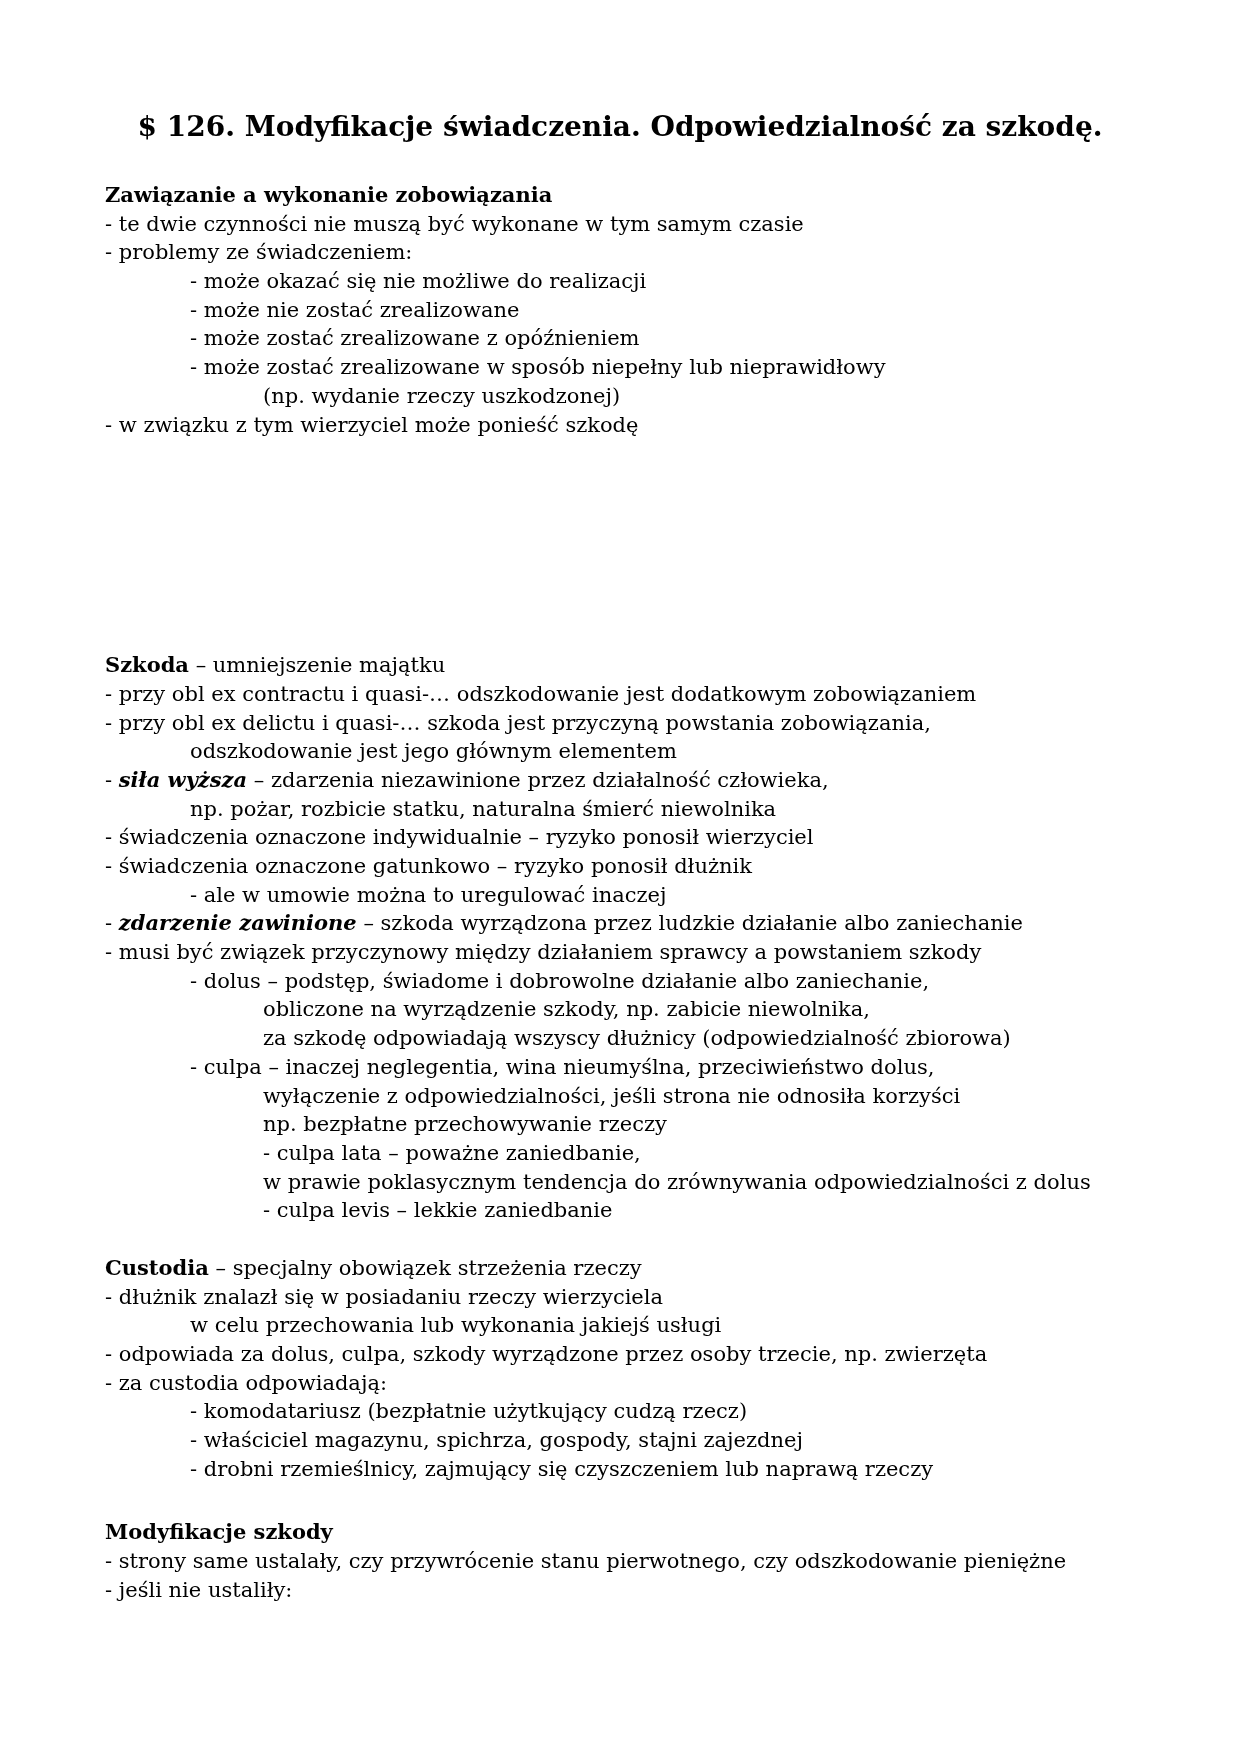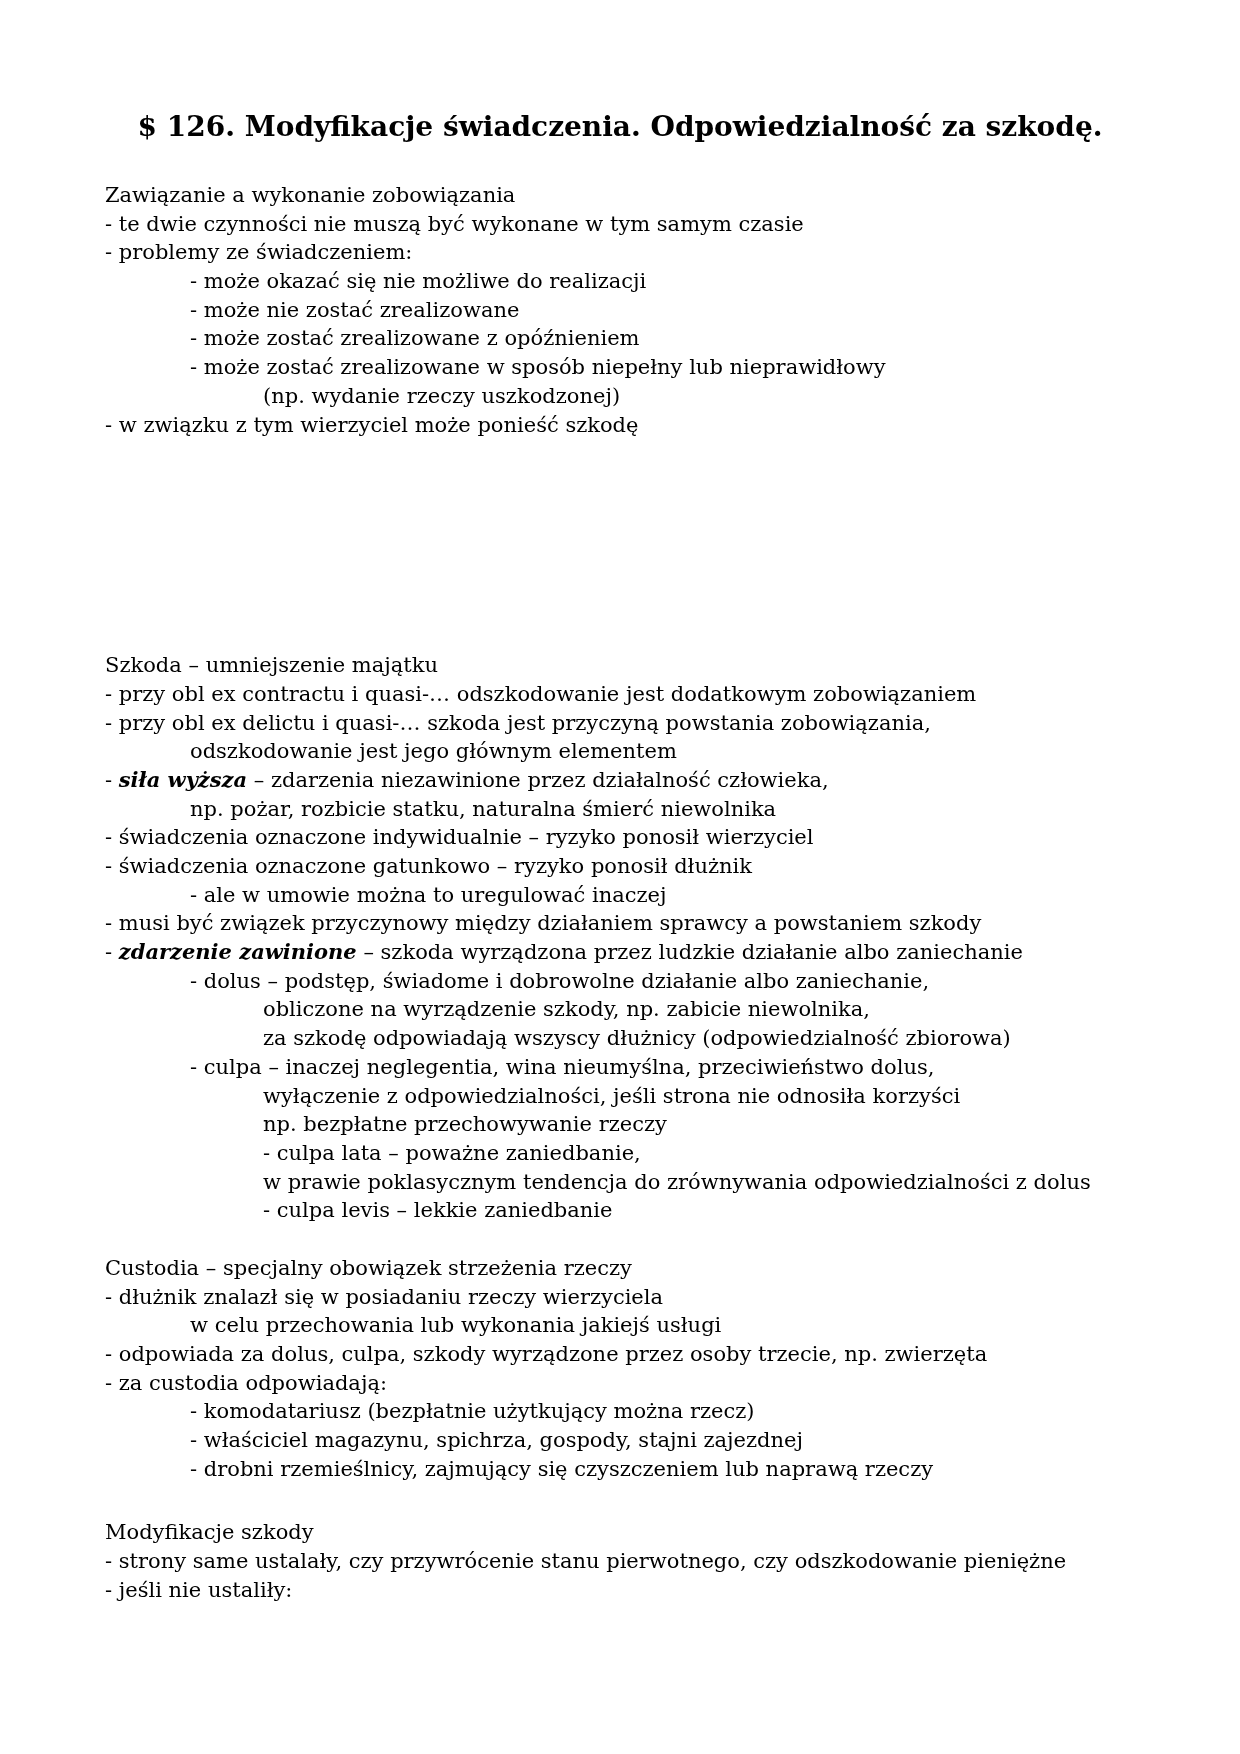--- a/index.html
+++ b/index.html
@@ -30,21 +30,21 @@
   }
   .line {
     line-height: 28.7px;
     height: 28.7px;
     white-space: nowrap;
   }
   .indent-0 { margin-left: 0; }
   .indent-1 { margin-left: 85px; }
   .indent-2 { margin-left: 158px; }
   .seg-normal { font-weight: normal; font-style: normal; }
-  .seg-bold { font-weight: normal; font-style: normal; text-align: center; }
+  .seg-bold { font-weight: bold; font-style: normal; text-align: center; }
   .seg-bolditalic { font-weight: bold; font-style: italic; }
   section { display: block; }
 </style>
 </head>
 <body>
 
 <main class="page">
   <h1 class="title">$ 126. Modyfikacje świadczenia. Odpowiedzialność za szkodę.</h1>
   <div id="doc-sections">
       <section style="margin-bottom: 212px;">
@@ -61,39 +61,39 @@
       <section style="margin-bottom: 29px; margin-top: 17px;">
         <div class="line indent-0"><span class="seg-bold">Szkoda</span><span class="seg-normal"> – umniejszenie majątku</span></div>
         <div class="line indent-0"><span class="seg-normal">- przy obl ex contractu i quasi-… odszkodowanie jest dodatkowym zobowiązaniem</span></div>
         <div class="line indent-0"><span class="seg-normal">- przy obl ex delictu i quasi-… szkoda jest przyczyną powstania zobowiązania,</span></div>
         <div class="line indent-1"><span class="seg-normal">odszkodowanie jest jego głównym elementem</span></div>
         <div class="line indent-0"><span class="seg-normal">- </span><span class="seg-bolditalic">siła wyższa</span><span class="seg-normal"> – zdarzenia niezawinione przez działalność człowieka,</span></div>
         <div class="line indent-1"><span class="seg-normal">np. pożar, rozbicie statku, naturalna śmierć niewolnika</span></div>
         <div class="line indent-0"><span class="seg-normal">- świadczenia oznaczone indywidualnie – ryzyko ponosił wierzyciel</span></div>
         <div class="line indent-0"><span class="seg-normal">- świadczenia oznaczone gatunkowo – ryzyko ponosił dłużnik</span></div>
         <div class="line indent-1"><span class="seg-normal">- ale w umowie można to uregulować inaczej</span></div>
+        <div class="line indent-0"><span class="seg-normal">- </span><span class="seg-bolditalic">zdarzenie zawinione</span><span class="seg-normal"> – szkoda wyrządzona przez ludzkie działanie albo zaniechanie</span></div>
         <div class="line indent-0"><span class="seg-normal">- musi być związek przyczynowy między działaniem sprawcy a powstaniem szkody</span></div>
-        <div class="line indent-0"><span class="seg-normal">- </span><span class="seg-bolditalic">zdarzenie zawinione</span><span class="seg-normal"> – szkoda wyrządzona przez ludzkie działanie albo zaniechanie</span></div>
         <div class="line indent-1"><span class="seg-normal">- dolus – podstęp, świadome i dobrowolne działanie albo zaniechanie,</span></div>
         <div class="line indent-2"><span class="seg-normal">obliczone na wyrządzenie szkody, np. zabicie niewolnika,</span></div>
         <div class="line indent-2"><span class="seg-normal">za szkodę odpowiadają wszyscy dłużnicy (odpowiedzialność zbiorowa)</span></div>
         <div class="line indent-1"><span class="seg-normal">- culpa – inaczej neglegentia, wina nieumyślna, przeciwieństwo dolus,</span></div>
         <div class="line indent-2"><span class="seg-normal">wyłączenie z odpowiedzialności, jeśli strona nie odnosiła korzyści</span></div>
         <div class="line indent-2"><span class="seg-normal">np. bezpłatne przechowywanie rzeczy</span></div>
         <div class="line indent-2"><span class="seg-normal">- culpa lata – poważne zaniedbanie,</span></div>
         <div class="line indent-2"><span class="seg-normal">w prawie poklasycznym tendencja do zrównywania odpowiedzialności z dolus</span></div>
         <div class="line indent-2"><span class="seg-normal">- culpa levis – lekkie zaniedbanie</span></div>
       </section>
       <section style="margin-bottom: 35px;">
         <div class="line indent-0"><span class="seg-bold">Custodia</span><span class="seg-normal"> – specjalny obowiązek strzeżenia rzeczy</span></div>
         <div class="line indent-0"><span class="seg-normal">- dłużnik znalazł się w posiadaniu rzeczy wierzyciela</span></div>
         <div class="line indent-1"><span class="seg-normal">w celu przechowania lub wykonania jakiejś usługi</span></div>
         <div class="line indent-0"><span class="seg-normal">- odpowiada za dolus, culpa, szkody wyrządzone przez osoby trzecie, np. zwierzęta</span></div>
         <div class="line indent-0"><span class="seg-normal">- za custodia odpowiadają:</span></div>
-        <div class="line indent-1"><span class="seg-normal">- komodatariusz (bezpłatnie użytkujący można rzecz)</span></div>
+        <div class="line indent-1"><span class="seg-normal">- komodatariusz (bezpłatnie użytkujący cudzą rzecz)</span></div>
         <div class="line indent-1"><span class="seg-normal">- właściciel magazynu, spichrza, gospody, stajni zajezdnej</span></div>
         <div class="line indent-1"><span class="seg-normal">- drobni rzemieślnicy, zajmujący się czyszczeniem lub naprawą rzeczy</span></div>
       </section>
       <section>
         <div class="line indent-0"><span class="seg-bold">Modyfikacje szkody</span></div>
         <div class="line indent-0"><span class="seg-normal">- strony same ustalały, czy przywrócenie stanu pierwotnego, czy odszkodowanie pieniężne</span></div>
         <div class="line indent-0"><span class="seg-normal">- jeśli nie ustaliły:</span></div>
       </section>
     </div>
 </main>

